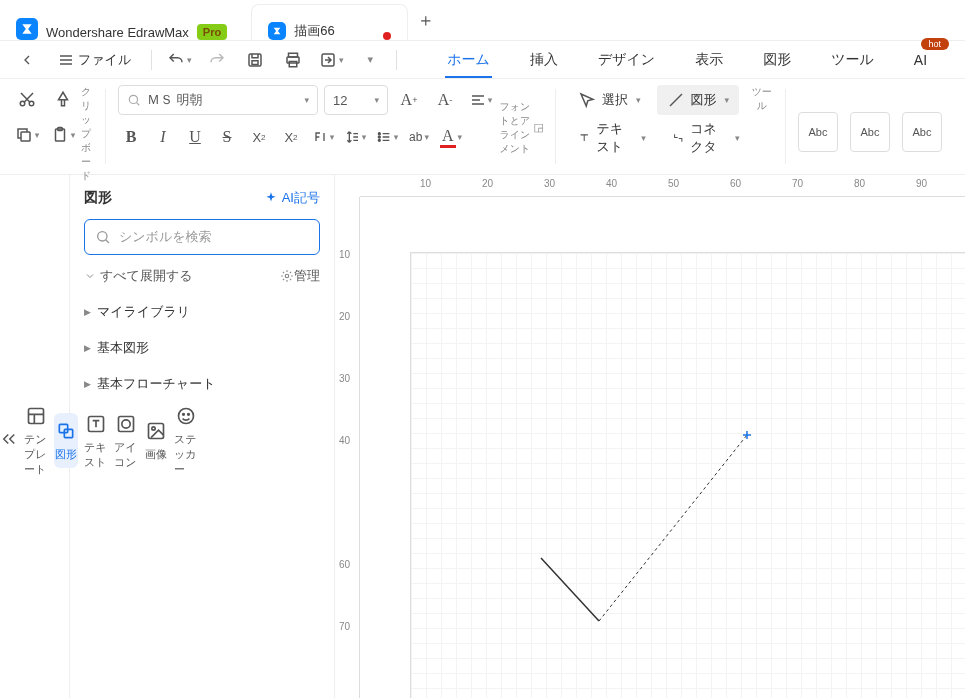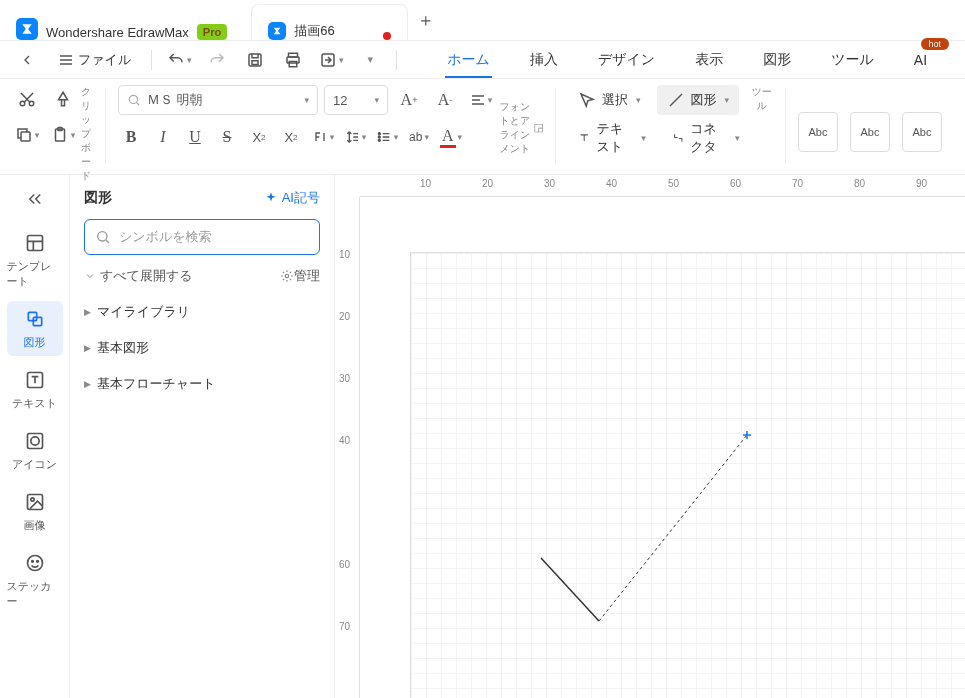--- a/index.html
+++ b/index.html
@@ -33,21 +33,21 @@
 .rlabel { text-align:center; font-size:10px; color:#888; }
 .ricon { width:30px; height:28px; display:flex; align-items:center; justify-content:center; color:#555; border-radius:4px; font-size:16px;}
 .ricon.sm{width:26px;}
 .rselect { height:30px; border:1px solid #ddd; border-radius:4px; display:flex; align-items:center; padding:0 8px; background:#fff; gap:6px; color:#555;}
 .rselect .sicon{color:#aaa;}
 .rchip { height:30px; display:flex; align-items:center; gap:6px; padding:0 10px; border-radius:4px; }
 .rchip.shaded{background:#f0f0f0;}
 .caret{font-size:9px;color:#888;margin-left:2px;}
 
 .body { display:flex; height: calc(698px - 41px - 38px - 96px); }
-.sidebar1 { width:70px; border-right:1px solid #eee; display:flex; flex-direction:column; align-items:center; padding-top:8px; gap:6px;}
+.sidebar1 { width:70px; border-right:1px solid #eee; display:flex; flex-direction:row; align-items:center; padding-top:8px; gap:6px;}
 .s1item { width:56px; display:flex; flex-direction:column; align-items:center; gap:4px; padding:6px 0; border-radius:6px; font-size:11px; color:#555;}
 .s1item.active { background:#e8f0fe; color:#1a73e8; }
 .s1item .ic{width:24px;height:24px;display:flex;align-items:center;justify-content:center;font-size:18px;}
 .s1collapse{width:56px;height:32px;display:flex;align-items:center;justify-content:center;font-size:16px;color:#555;margin-bottom:4px;}
 
 .sidebar2 { width:265px; border-right:1px solid #eee; padding:14px; display:flex; flex-direction:column; gap:12px;}
 .s2head{display:flex;justify-content:space-between;align-items:center;}
 .s2title{font-weight:bold;font-size:14px;}
 .s2ai{color:#1a73e8;display:flex;align-items:center;gap:4px;font-size:13px;}
 .s2search{height:36px;border:1.5px solid #1a73e8;border-radius:6px;display:flex;align-items:center;padding:0 10px;gap:8px;color:#999;}

